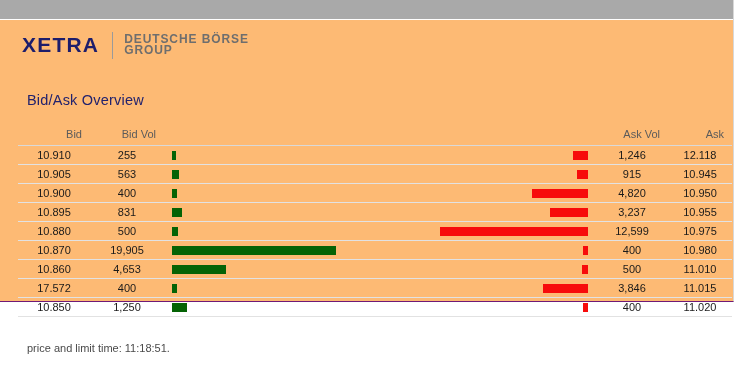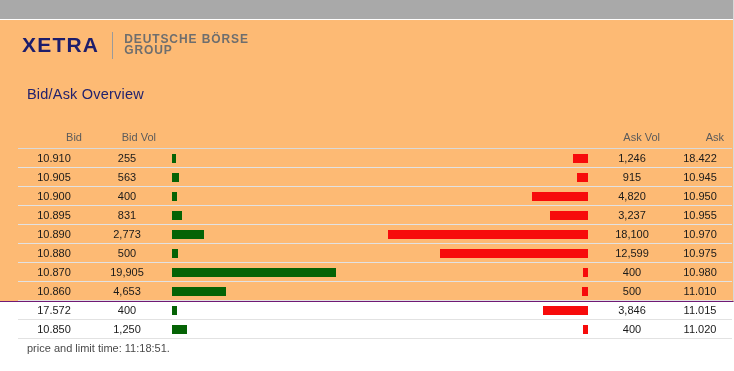--- a/index.html
+++ b/index.html
@@ -49,27 +49,27 @@
   }
   .logo-sub {
     font-size: 12px;
     color: #6e6e6e;
     letter-spacing: 0.9px;
     line-height: 11px;
     font-weight: bold;
     text-transform: uppercase;
   }
   .page-title {
-    margin: 16px 0 0 27px;
+    margin: 22px 0 0 27px;
     font-size: 14.5px;
     color: #22226d;
     letter-spacing: 0.2px;
   }
   table.book {
-    margin-top: 29px;
+    margin-top: 20px;
     width: 714px;
     margin-left: 18px;
     border-collapse: collapse;
     table-layout: fixed;
   }
   table.book th {
     font-size: 11px;
     font-weight: normal;
     color: #5b5b5b;
     padding: 0 8px 5px 8px;
@@ -169,21 +169,21 @@
             <div class="bar-wrap">
               <span class="bar bar-bid" style="width: 4px; background: rgb(5, 99, 5);"></span>
             </div>
           </td>
           <td class="barcell askbar">
             <div class="bar-wrap right">
               <span class="bar bar-ask" style="width: 15px; background: rgb(247, 11, 11);"></span>
             </div>
           </td>
           <td>1,246</td>
-          <td>18.422</td>
+          <td>12.118</td>
         </tr>
         <tr>
           <td>10.905</td>
           <td>563</td>
           <td class="barcell bidbar">
             <div class="bar-wrap">
               <span class="bar bar-bid" style="width: 7px; background: rgb(5, 99, 5);"></span>
             </div>
           </td>
           <td class="barcell askbar">
@@ -220,36 +220,20 @@
           </td>
           <td class="barcell askbar">
             <div class="bar-wrap right">
               <span class="bar bar-ask" style="width: 38px; background: rgb(247, 11, 11);"></span>
             </div>
           </td>
           <td>3,237</td>
           <td>10.955</td>
         </tr>
         <tr>
-          <td>10.890</td>
-          <td>2,773</td>
-          <td class="barcell bidbar">
-            <div class="bar-wrap">
-              <span class="bar bar-bid" style="width: 32px; background: rgb(5, 99, 5);"></span>
-            </div>
-          </td>
-          <td class="barcell askbar">
-            <div class="bar-wrap right">
-              <span class="bar bar-ask" style="width: 212px; background: rgb(247, 11, 11);"></span>
-            </div>
-          </td>
-          <td>18,100</td>
-          <td>10.970</td>
-        </tr>
-        <tr>
           <td>10.880</td>
           <td>500</td>
           <td class="barcell bidbar">
             <div class="bar-wrap">
               <span class="bar bar-bid" style="width: 6px; background: rgb(5, 99, 5);"></span>
             </div>
           </td>
           <td class="barcell askbar">
             <div class="bar-wrap right">
               <span class="bar bar-ask" style="width: 148px; background: rgb(247, 11, 11);"></span>

